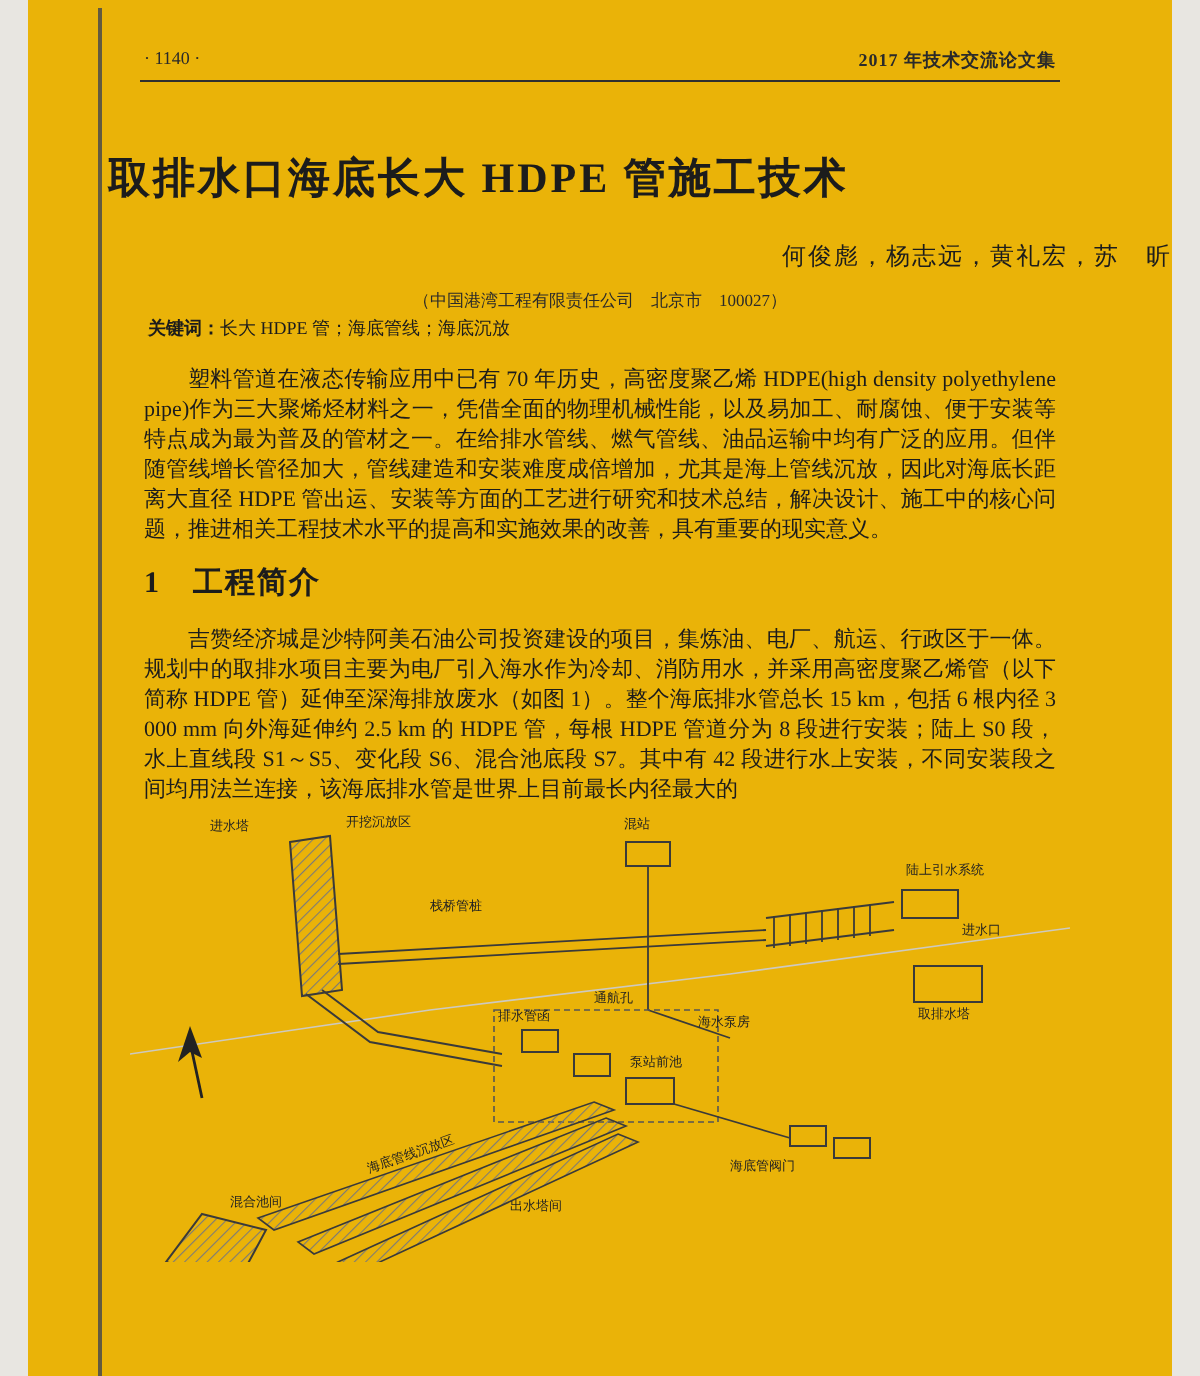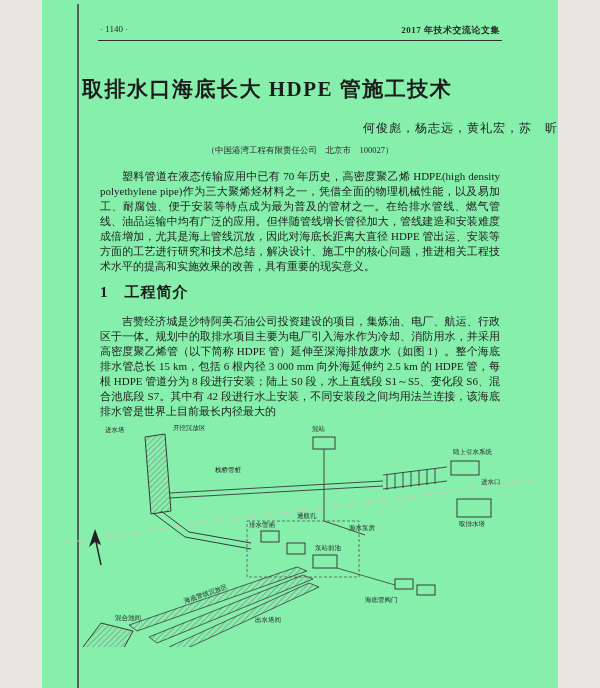--- a/index.html
+++ b/index.html
@@ -1,18 +1,18 @@
 <!DOCTYPE html>
 <html><head>
 <meta charset="utf-8">
 <style>
   html,body{margin:0;padding:0;background:#e8e6e1;}
   .page{
-    position:relative;width:516px;height:688px;overflow:hidden;
-    background:#86efac;color:#1c1c1c;
+    position:relative;width:572px;height:688px;overflow:hidden;
+    background:#eab308;color:#1c1c1c;
     font-family:"Liberation Serif","DejaVu Serif",serif;
     margin:0 auto;
   }
   .edge-l{position:absolute;left:35px;top:4px;bottom:0;width:2px;background:#4a4a4a;opacity:.85;}
   .edge-r{position:absolute;left:592px;top:0;bottom:0;width:1px;background:#9a968e;}
   .page-header{margin:24px 58px 0;display:flex;justify-content:space-between;font-size:9px;color:#2a2a2a;}
   .page-header .proc{font-weight:bold;letter-spacing:.5px;}
   .header-rule{margin:3px 56px 0;border-top:1px solid #2f2f2f;}
   .title{margin:34px 40px 0;text-align:left;font-size:21px;font-weight:bold;letter-spacing:1.5px;}
   .authors{margin-top:17px;text-align:right;font-size:12px;letter-spacing:1px;margin-left:16px;}
@@ -37,20 +37,21 @@
   <div class="page-header">
     <span class="pgnum">· 1140 ·</span>
     <span class="proc">2017 年技术交流论文集</span>
   </div>
   <div class="header-rule"></div>
 
   <h1 class="title">取排水口海底长大 HDPE 管施工技术</h1>
   <div class="authors">何俊彪，杨志远，黄礼宏，苏　昕</div>
   <div class="affiliation">（中国港湾工程有限责任公司　北京市　100027）</div>
 
+  <p class="keywords"><span class="ab-label">关键词：</span><span>长大 HDPE 管；海底管线；海底沉放</span></p>
 
   <p class="body-para">塑料管道在液态传输应用中已有 70 年历史，高密度聚乙烯 HDPE(high density polyethylene pipe)作为三大聚烯烃材料之一，凭借全面的物理机械性能，以及易加工、耐腐蚀、便于安装等特点成为最为普及的管材之一。在给排水管线、燃气管线、油品运输中均有广泛的应用。但伴随管线增长管径加大，管线建造和安装难度成倍增加，尤其是海上管线沉放，因此对海底长距离大直径 HDPE 管出运、安装等方面的工艺进行研究和技术总结，解决设计、施工中的核心问题，推进相关工程技术水平的提高和实施效果的改善，具有重要的现实意义。</p>
 
   <h2 class="sec-head">1　工程简介</h2>
   <p class="body-para">吉赞经济城是沙特阿美石油公司投资建设的项目，集炼油、电厂、航运、行政区于一体。规划中的取排水项目主要为电厂引入海水作为冷却、消防用水，并采用高密度聚乙烯管（以下简称 HDPE 管）延伸至深海排放废水（如图 1）。整个海底排水管总长 15 km，包括 6 根内径 3 000 mm 向外海延伸约 2.5 km 的 HDPE 管，每根 HDPE 管道分为 8 段进行安装；陆上 S0 段，水上直线段 S1～S5、变化段 S6、混合池底段 S7。其中有 42 段进行水上安装，不同安装段之间均用法兰连接，该海底排水管是世界上目前最长内径最大的</p>
 
   <figure class="diagram">
     <svg viewBox="0 0 470 222" width="470" height="222" xmlns="http://www.w3.org/2000/svg">
       <defs>
         <pattern id="hatch" width="4" height="4" patternUnits="userSpaceOnUse" patternTransform="rotate(45)">

